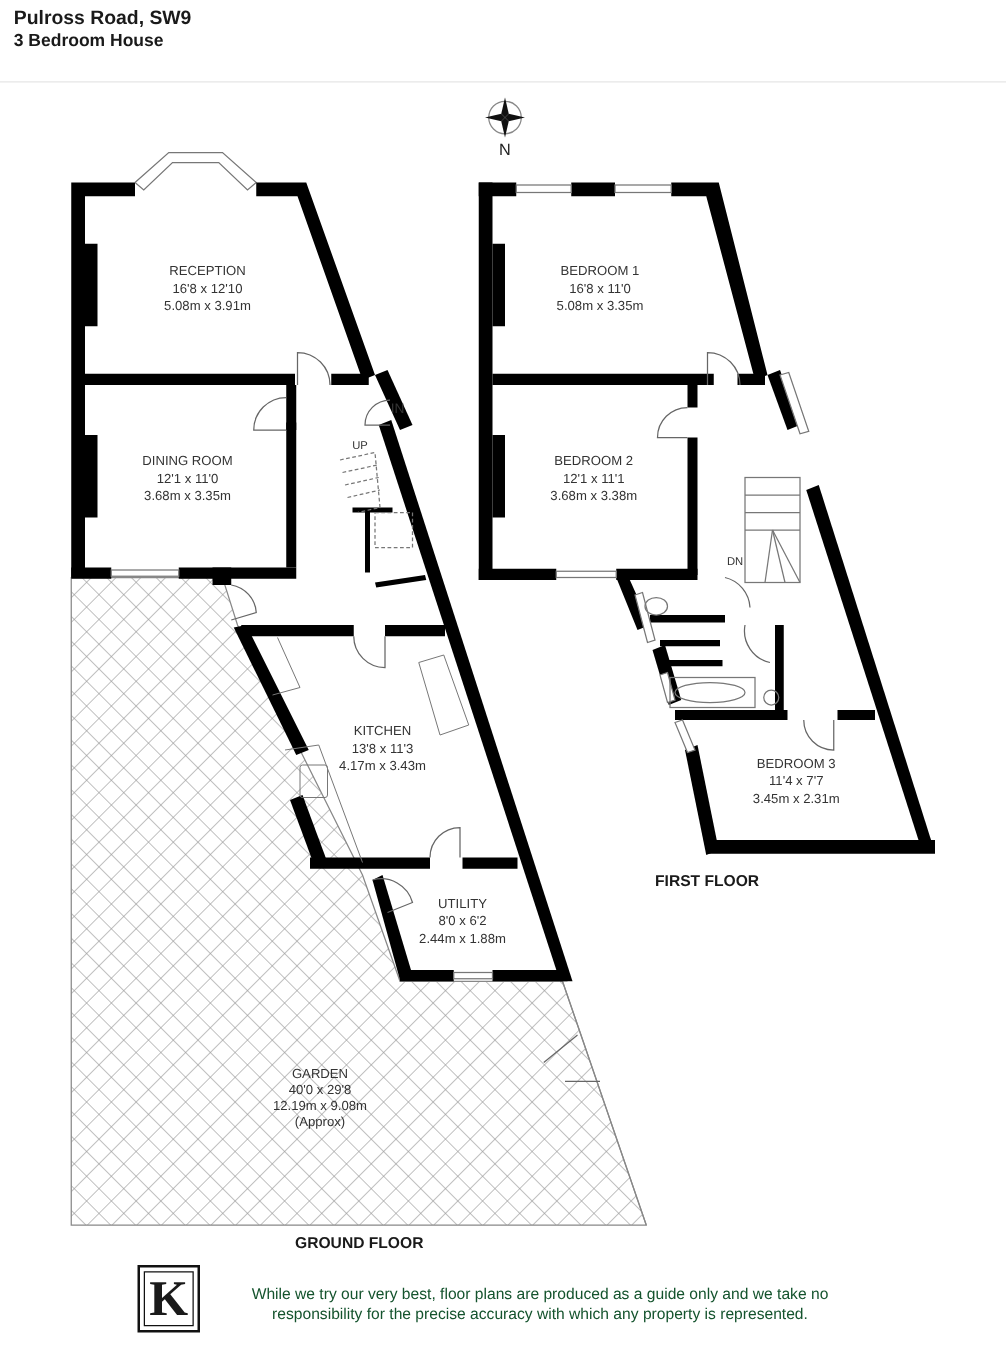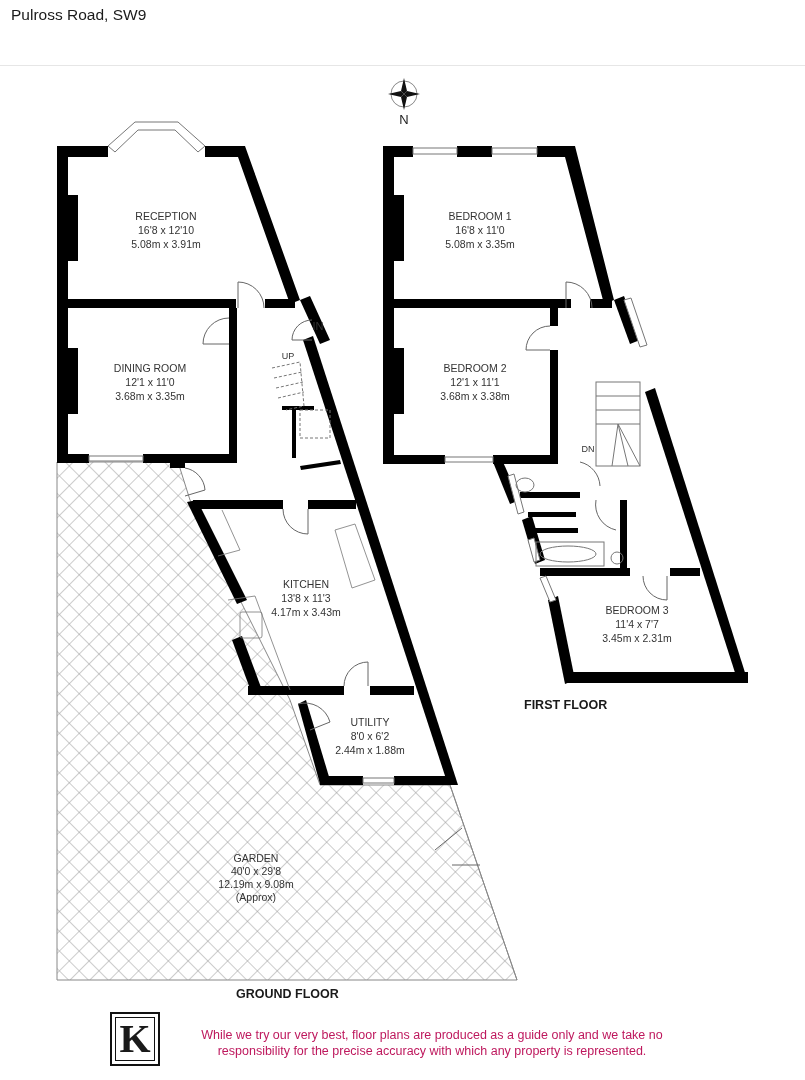--- a/index.html
+++ b/index.html
@@ -1,38 +1,39 @@
 <!DOCTYPE html>
 <html><head>
   <meta charset="utf-8">
   <style>
     html, body { margin: 0; padding: 0; background: #ffffff; }
     body { width: 805px; height: 1080px; position: relative; overflow: hidden;
            font-family: "Liberation Sans", sans-serif; color: #1a1a1a; }
     .header { position: absolute; left: 11px; top: 6px; }
-    .title { font-weight: normal; font-size: 15.5px; line-height: 18px; }
+    .title { font-weight: bold; font-size: 15.5px; line-height: 18px; }
     .subtitle { font-weight: bold; font-size: 14px; line-height: 17px; }
     .area-line { font-size: 12.5px; line-height: 17px; margin-top: 1px; letter-spacing: 0.1px; }
     .area-line .val { font-weight: bold; }
     .rule { position: absolute; left: 0; top: 65px; width: 805px; height: 1px; background: #e6e6e6; }
     svg.plan { position: absolute; left: 0; top: 0; }
     .room-label { font-family: "Liberation Sans", sans-serif; font-size: 10.5px; fill: #333; text-anchor: middle; }
     .floor-label { font-family: "Liberation Sans", sans-serif; font-size: 12.5px; font-weight: bold; fill: #1a1a1a; }
     .footer { position: absolute; left: 110px; top: 1012px; width: 580px; height: 56px; }
     .logo { position: absolute; left: 0; top: 0; width: 50px; height: 54px; border: 2px solid #111; box-sizing: border-box;
             display: flex; align-items: center; justify-content: center; background: #fff; }
     .logo-inner { width: 40px; height: 44px; border: 1px solid #111; box-sizing: border-box; display:flex; align-items:center; justify-content:center;
                   font-family: "Liberation Serif", serif; font-size: 40px; font-weight: bold; line-height: 1; }
-    .disclaimer { position: absolute; left: 62px; top: 15px; width: 520px; font-size: 12.5px; line-height: 16px; text-align: center; color: #be185d; }
+    .disclaimer { position: absolute; left: 62px; top: 15px; width: 520px; font-size: 12.5px; line-height: 16px; text-align: center; color: #14532d; }
   </style>
 </head>
 <body>
 
 <div class="header">
   <div class="title">Pulross Road, SW9</div>
+  <div class="subtitle">3 Bedroom House</div>
 </div>
 <div class="rule"></div>
 
 <svg class="plan" width="805" height="1080" viewBox="0 0 805 1080">
   <defs>
     <pattern id="hatch" patternUnits="userSpaceOnUse" width="14" height="14" patternTransform="rotate(45)">
       <rect width="14" height="14" fill="#fff"></rect>
       <line x1="0" y1="0" x2="0" y2="14" stroke="#9a9a9a" stroke-width="1"></line>
       <line x1="0" y1="0" x2="14" y2="0" stroke="#9a9a9a" stroke-width="1"></line>
     </pattern>

